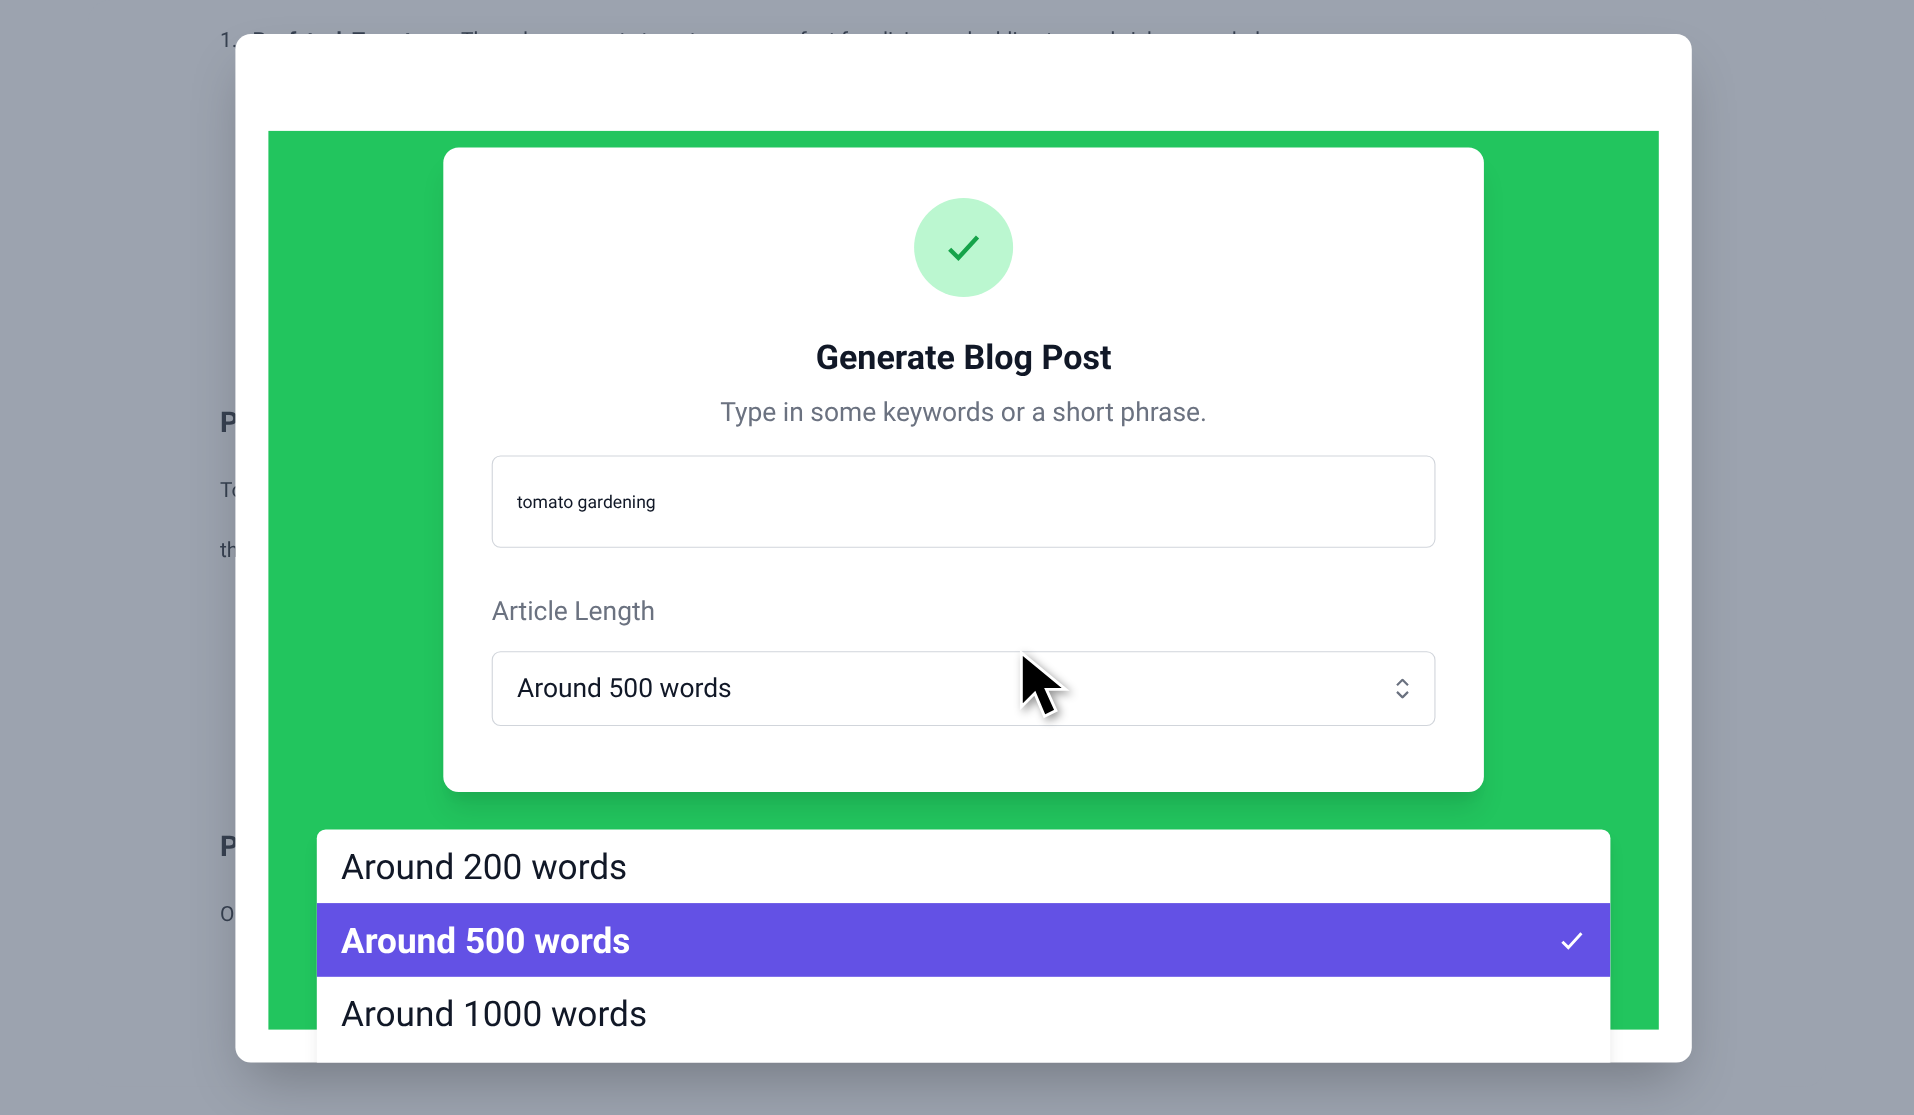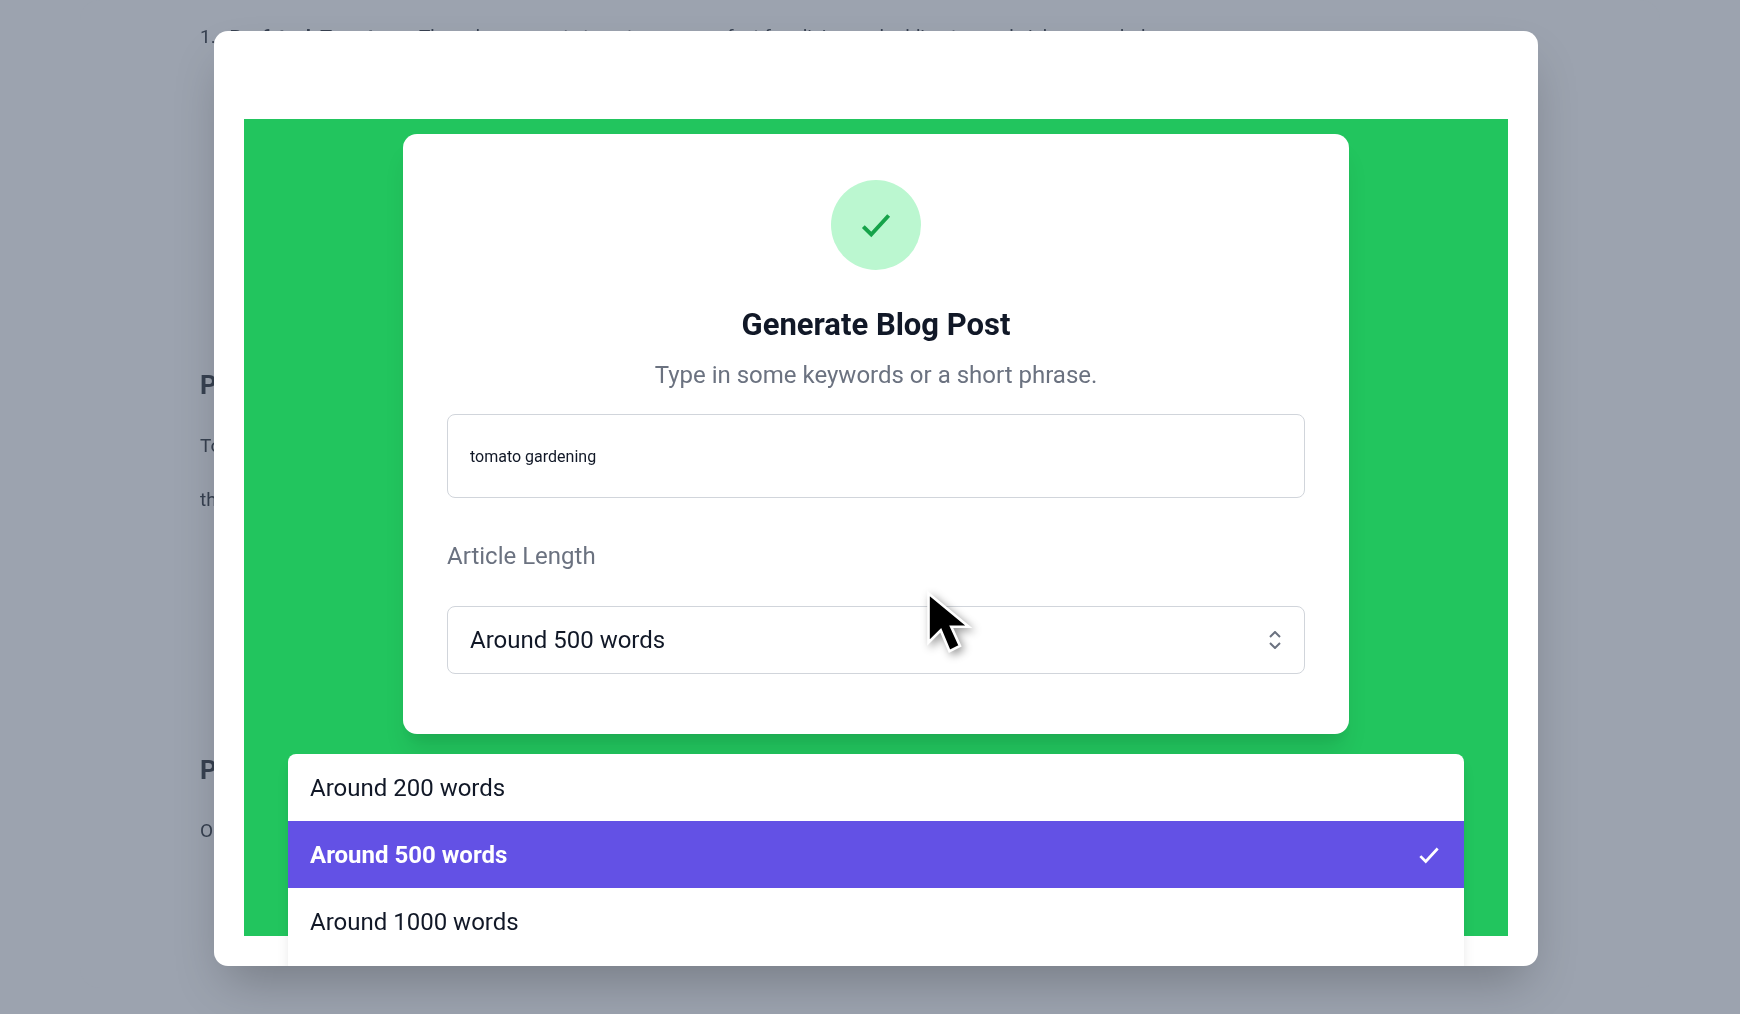--- a/index.html
+++ b/index.html
@@ -126,21 +126,21 @@
       font-size: 16px;
       color: #111827;
       font-family: inherit;
       outline: none;
     }
     
     .field-label {
       font-size: 24px;
       color: #6b7280;
       margin-top: 44px;
-      margin-bottom: 36px;
+      margin-bottom: 22px;
     }
     
     .select-box {
       width: 100%;
       height: 68px;
       border: 1px solid #d1d5db;
       border-radius: 8px;
       padding: 0 22px;
       font-size: 24px;
       color: #111827;
@@ -172,21 +172,21 @@
       top: 635px;
       background: #ffffff;
       border-radius: 8px;
       box-shadow: 0 10px 15px -3px rgba(0,0,0,0.1), 0 4px 6px -2px rgba(0,0,0,0.05);
       overflow: hidden;
     }
     
     .dropdown-option {
       height: 67px;
       padding: 0 22px;
-      font-size: 24px;
+      font-size: 32px;
       color: #111827;
       display: flex;
       align-items: center;
       justify-content: space-between;
       cursor: pointer;
     }
     
     .dropdown-option.selected {
       background: #6351e5;
       color: #ffffff;

